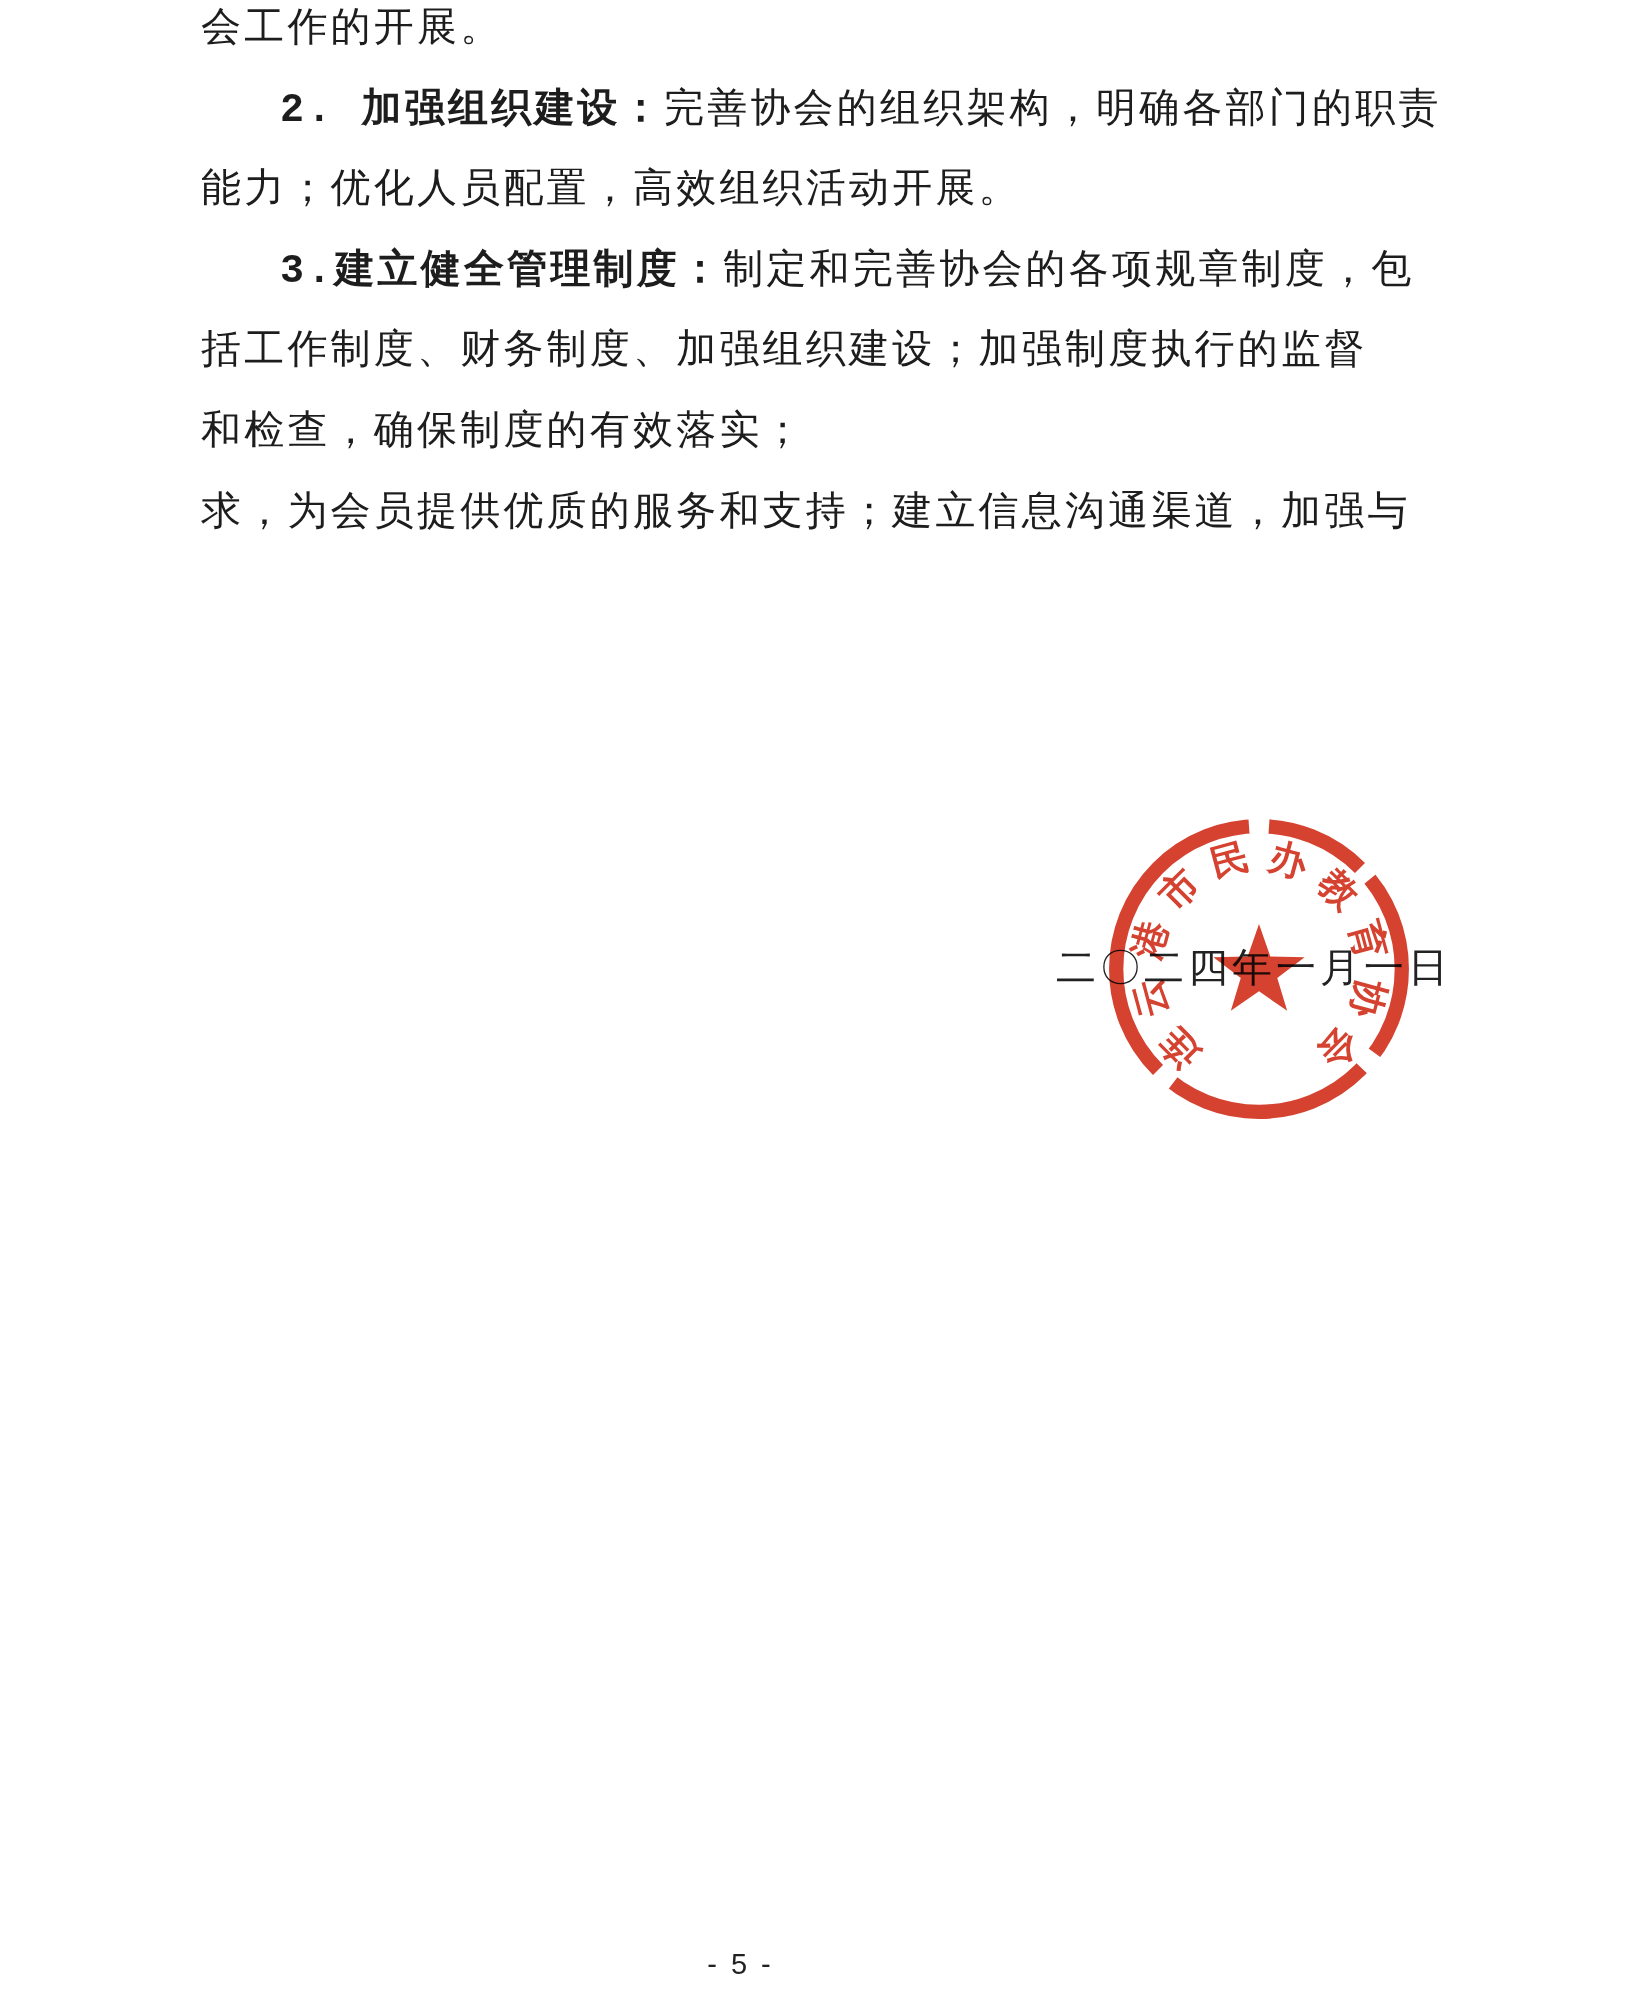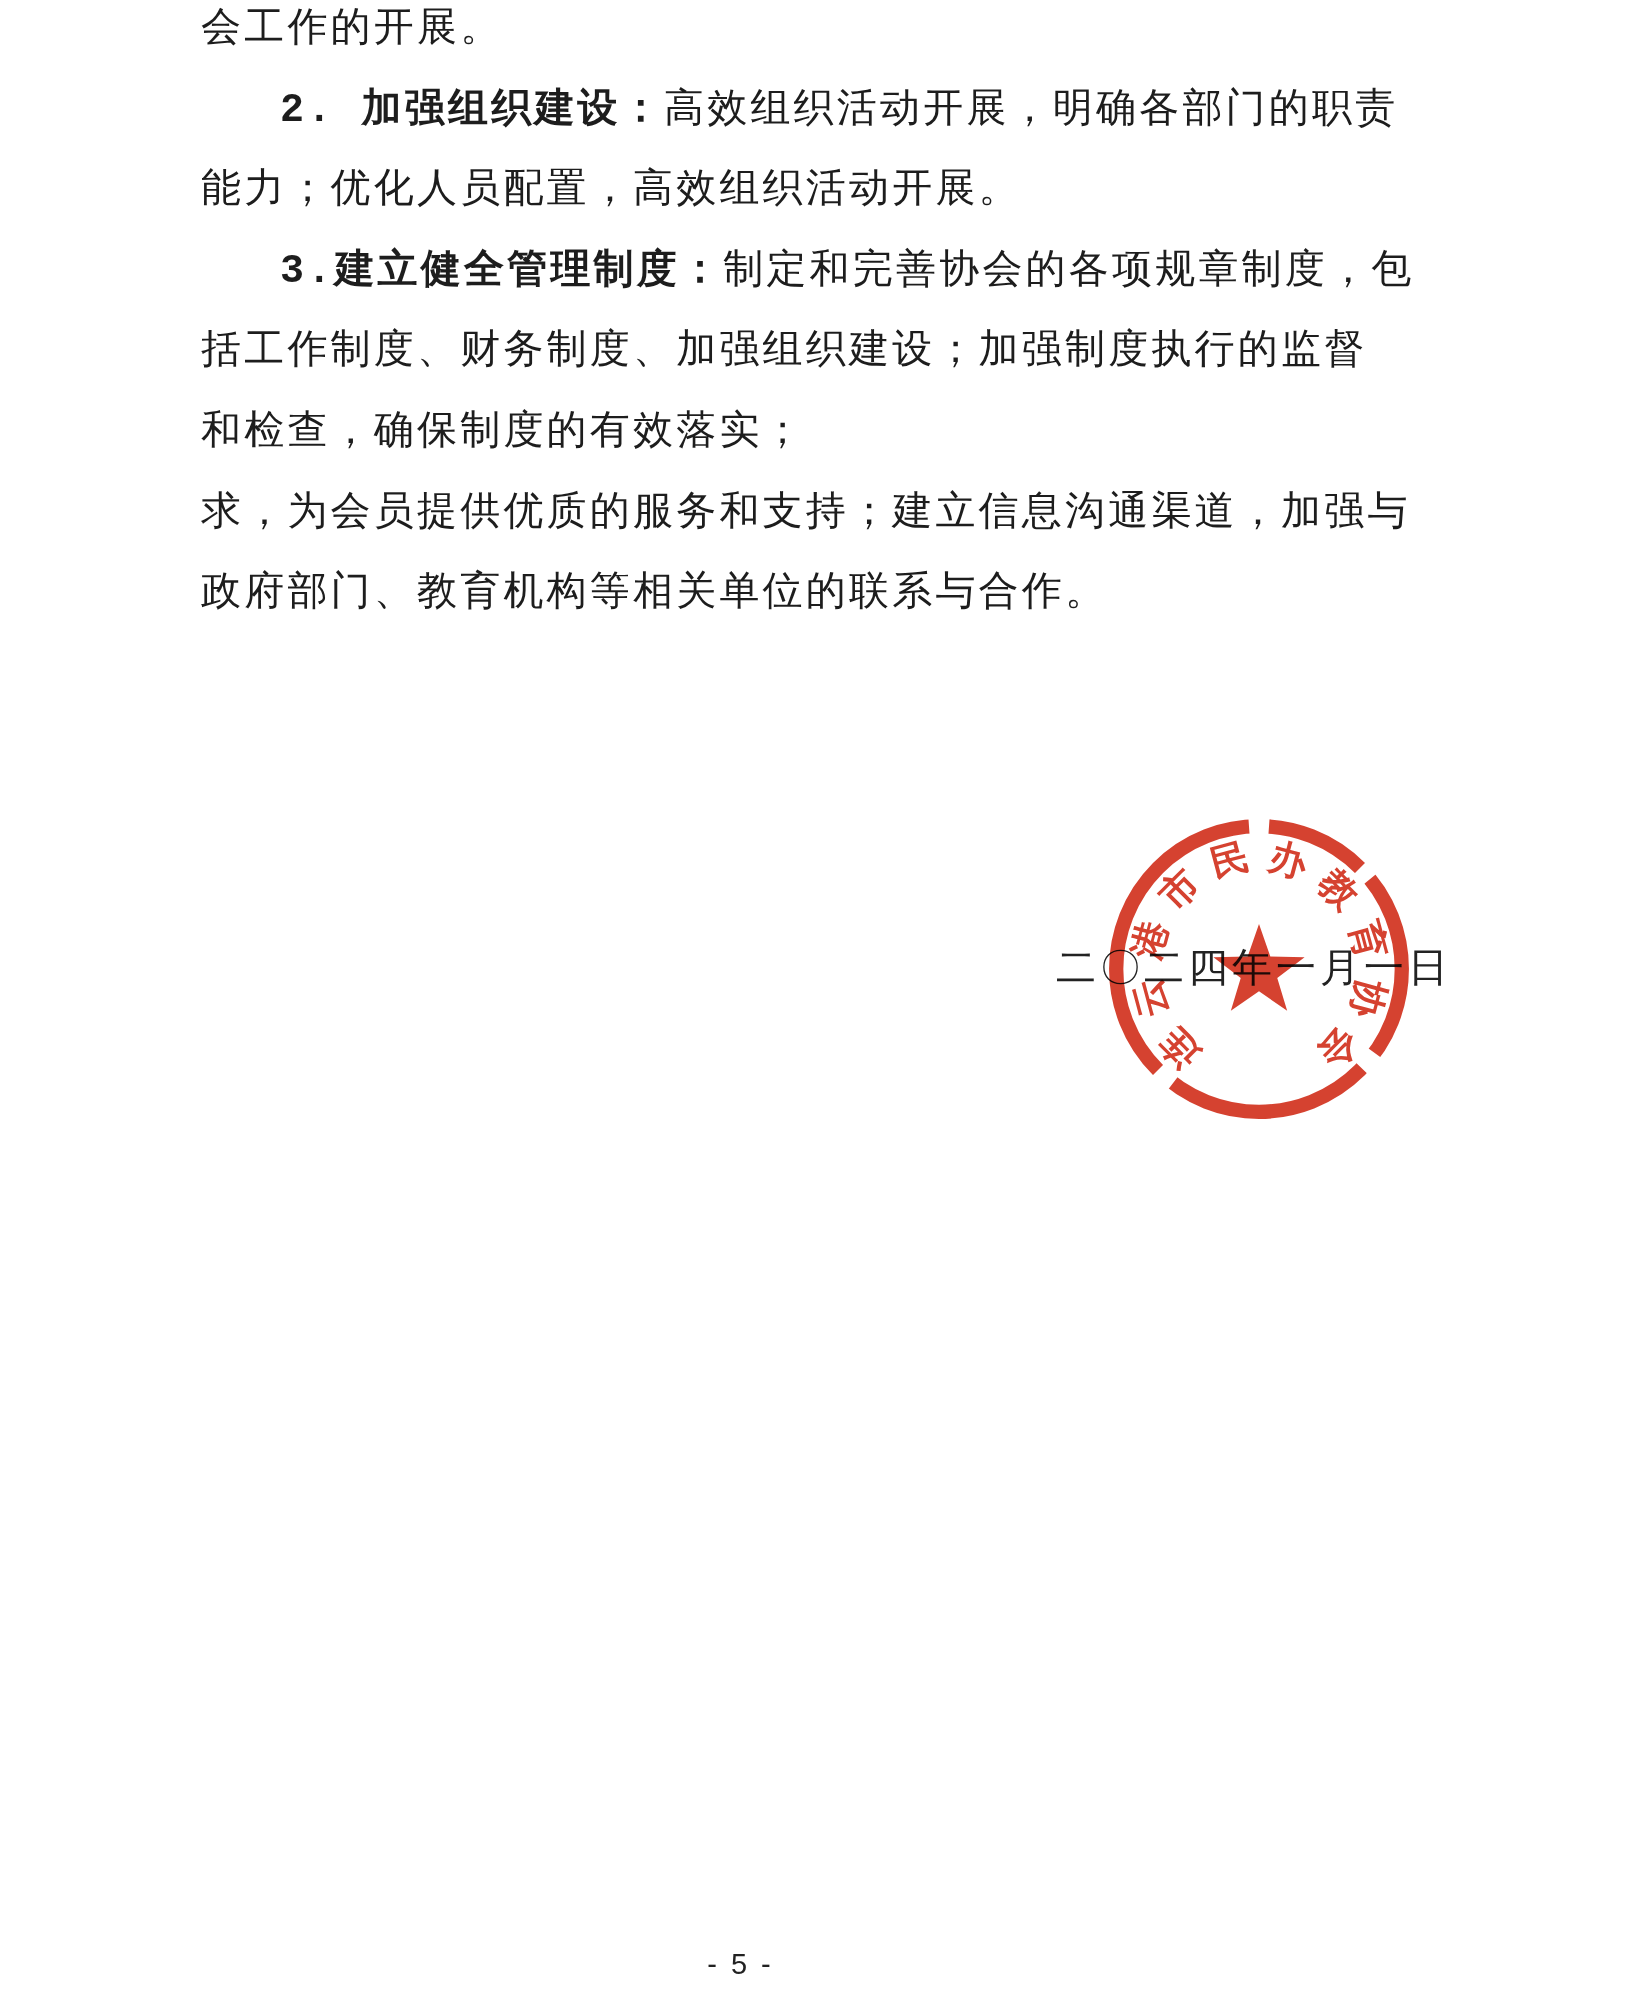--- a/index.html
+++ b/index.html
@@ -68,27 +68,26 @@
     font-family: "Liberation Sans", sans-serif;
   }
 </style>
 </head>
 <body>
 
 <div class="page">
 
   <div class="body-text">
     <div class="line"><b></b><span>会工作的开展。</span></div>
-    <div class="line indent"><b>2. 加强组织建设：</b><span>高效组织活动开展，明确各部门的职责</span></div>
+    <div class="line indent"><b>2. 加强组织建设：</b><span>完善协会的组织架构，明确各部门的职责</span></div>
     <div class="line"><b></b><span>能力；优化人员配置，高效组织活动开展。</span></div>
     <div class="line indent"><b>3.建立健全管理制度：</b><span>制定和完善协会的各项规章制度，包</span></div>
     <div class="line"><b></b><span>括工作制度、财务制度、加强组织建设；加强制度执行的监督</span></div>
     <div class="line"><b></b><span>和检查，确保制度的有效落实；</span></div>
     <div class="line"><b></b><span>求，为会员提供优质的服务和支持；建立信息沟通渠道，加强与</span></div>
-    <div class="line"><b></b><span>政府部门、教育机构等相关单位的联系与合作。</span></div>
   </div>
 
   <div class="date-line">二〇二四年一月一日</div>
 
   <div class="seal">
     <svg viewBox="0 0 300 300" xmlns="http://www.w3.org/2000/svg">
       <g>
         <circle cx="150" cy="150" r="140" fill="none" stroke-width="14" stroke="#d23320"></circle>
 
         <path d="M 140.2 10.3 A 140 140 0 0 1 159.8 10.3" fill="none" stroke="#ffffff" stroke-width="22"></path>

